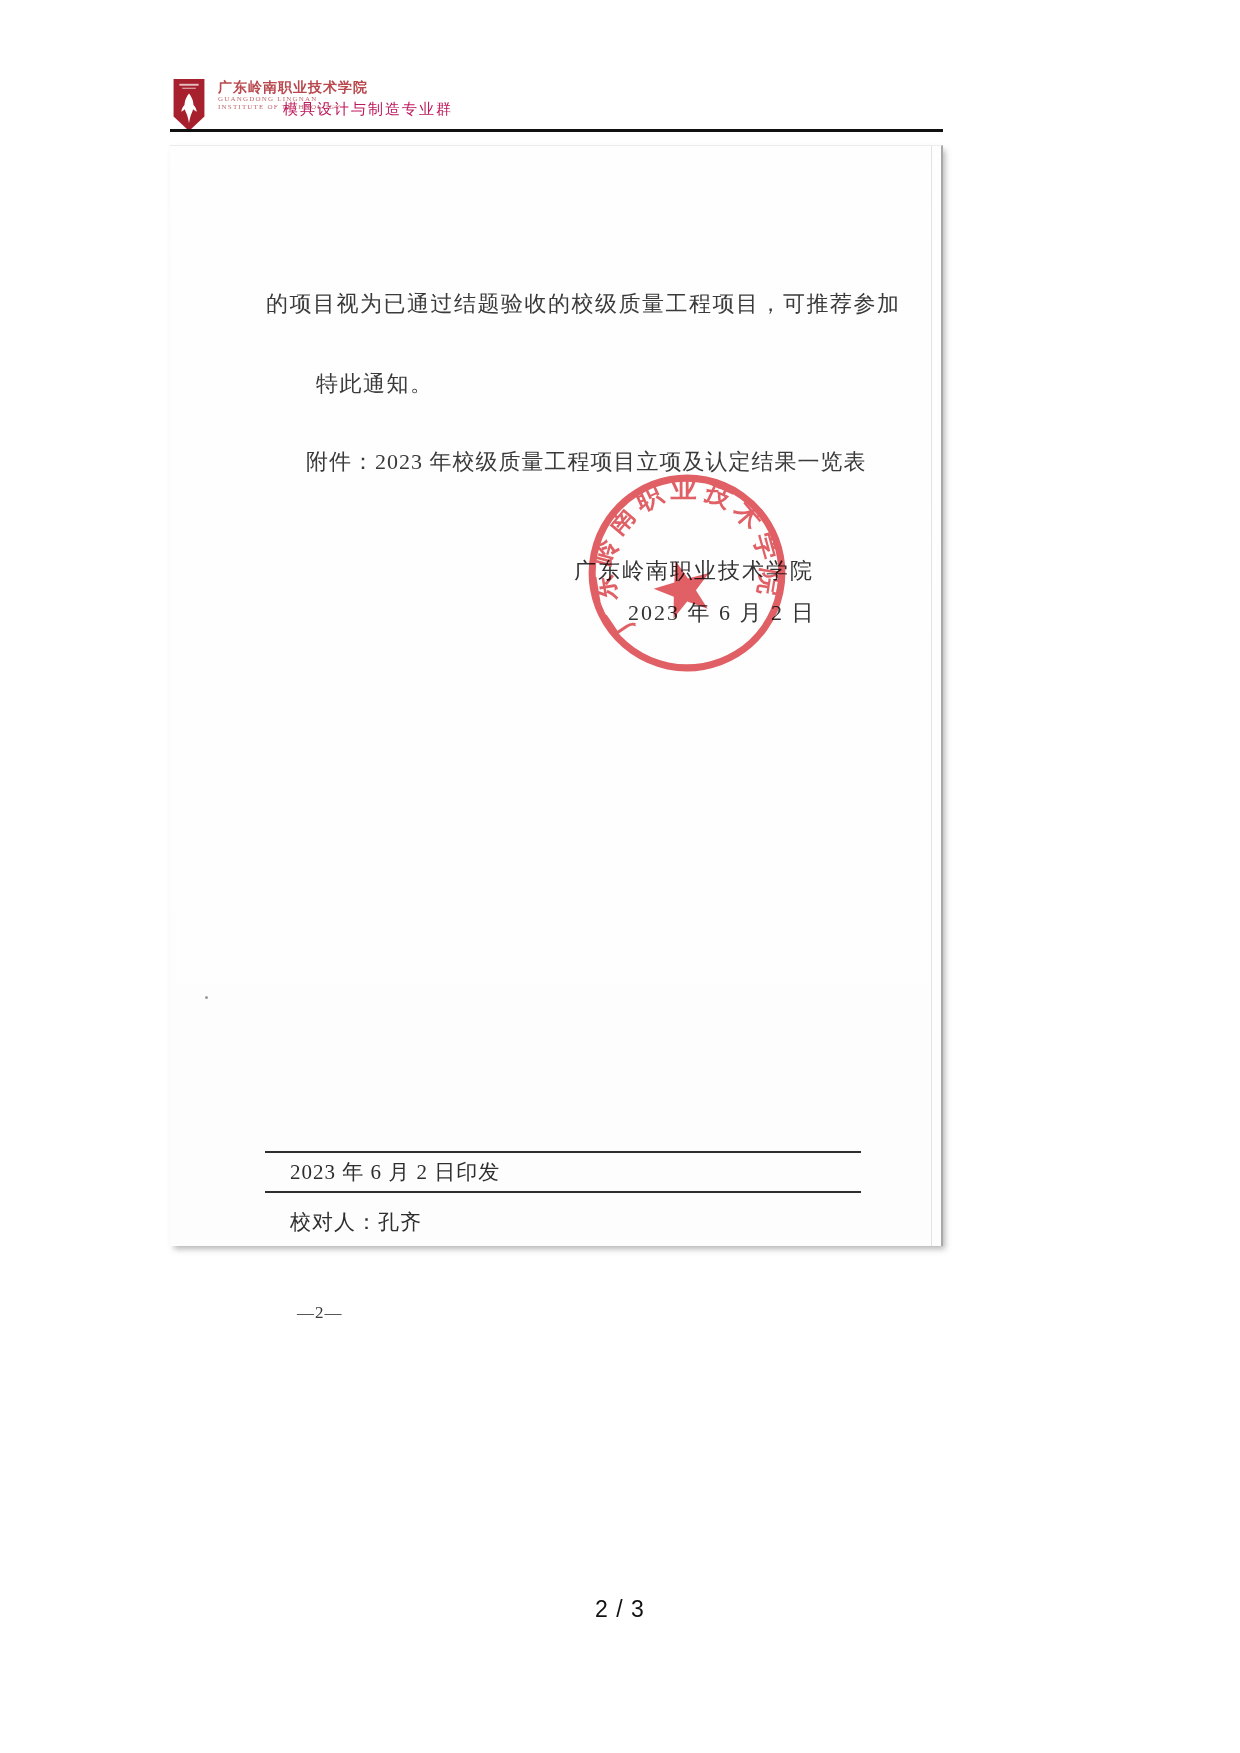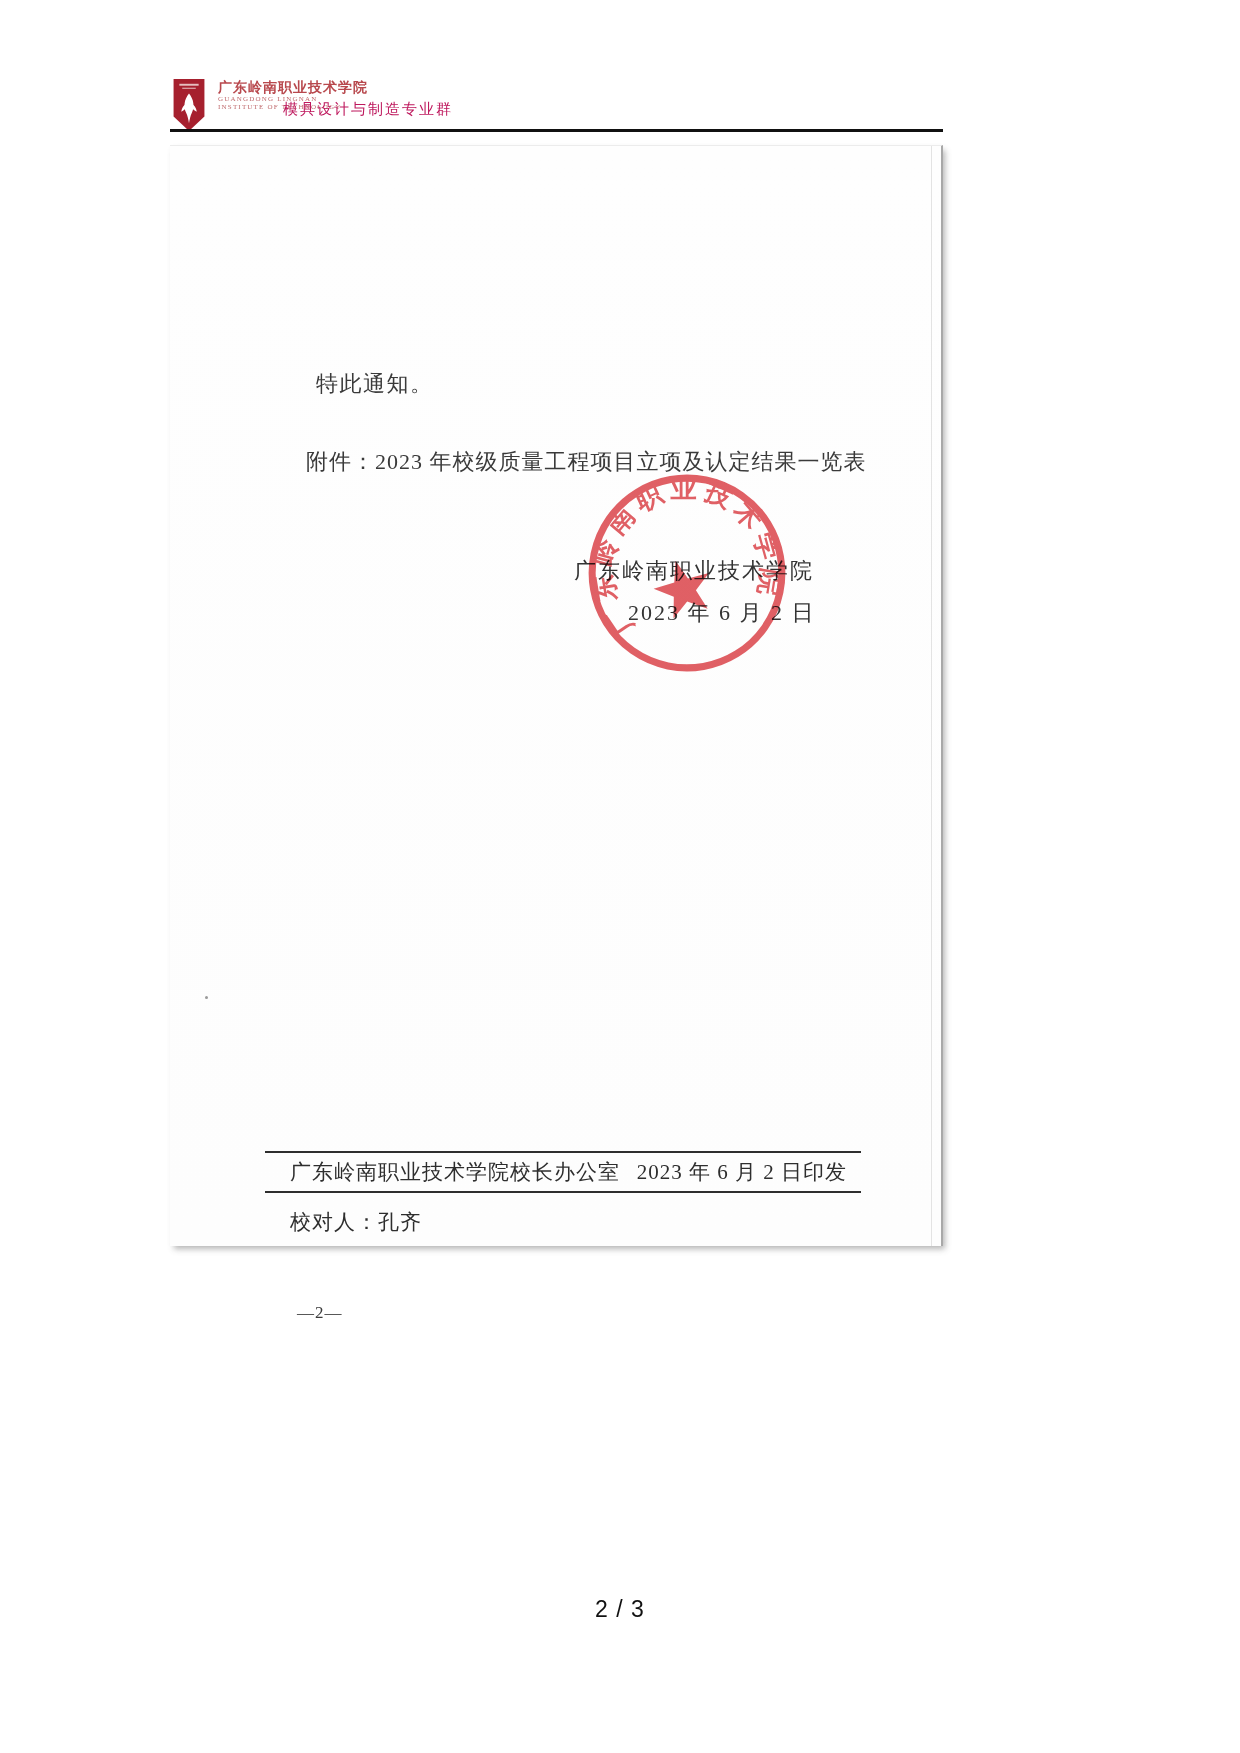--- a/index.html
+++ b/index.html
@@ -75,40 +75,40 @@
       <div class="school-en">INSTITUTE OF TECHNOLOGY</div>
     </div>
     <div class="group-title">模具设计与制造专业群</div>
   </header>
   <div class="header-rule"></div>
 
   <section class="scan-page">
     <div class="fold-line"></div>
     <div class="speck"></div>
 
+    <p class="body-line l1">的项目视为已通过结题验收的校级质量工程项目，可推荐参加</p>
     <p class="body-line l3">特此通知。</p>
 
     <p class="attachment">附件：2023 年校级质量工程项目立项及认定结果一览表</p>
 
     <div class="sig-issuer">广东岭南职业技术学院</div>
     <div class="sig-date">2023 年 6 月 2 日</div>
 
     <svg class="seal" viewBox="0 0 220 220" aria-hidden="true">
       <g transform="rotate(-10 110 110)">
         <circle cx="110" cy="110" r="94" fill="none" stroke="#dd4a50" stroke-width="7"></circle>
         <path id="sealArc" d="M 53 156 A 74 74 0 1 1 167 156" fill="none"></path>
         <text font-size="26" fill="#dd4a50" letter-spacing="6" font-family="Liberation Serif, DejaVu Serif, serif" font-weight="bold">
           <textPath href="#sealArc" startOffset="4">广东岭南职业技术学院</textPath>
         </text>
         <polygon fill="#dd4a50" transform="translate(104,126) rotate(-6)" points="0,-30 7.05,-9.7 28.5,-9.3 11.4,3.7 17.6,24.3 0,12 -17.6,24.3 -11.4,3.7 -28.5,-9.3 -7.05,-9.7"></polygon>
       </g>
     </svg>
 
     <div class="footer-table">
-      <span>广东岭南职业技术学院校长办公室</span>
       <span>2023 年 6 月 2 日印发</span>
     </div>
     <div class="proofreader">校对人：孔齐</div>
     <div class="page-number">—2—</div>
   </section>
 
   <div class="viewer-page-indicator">2 / 3</div>
 
 </div>
 

